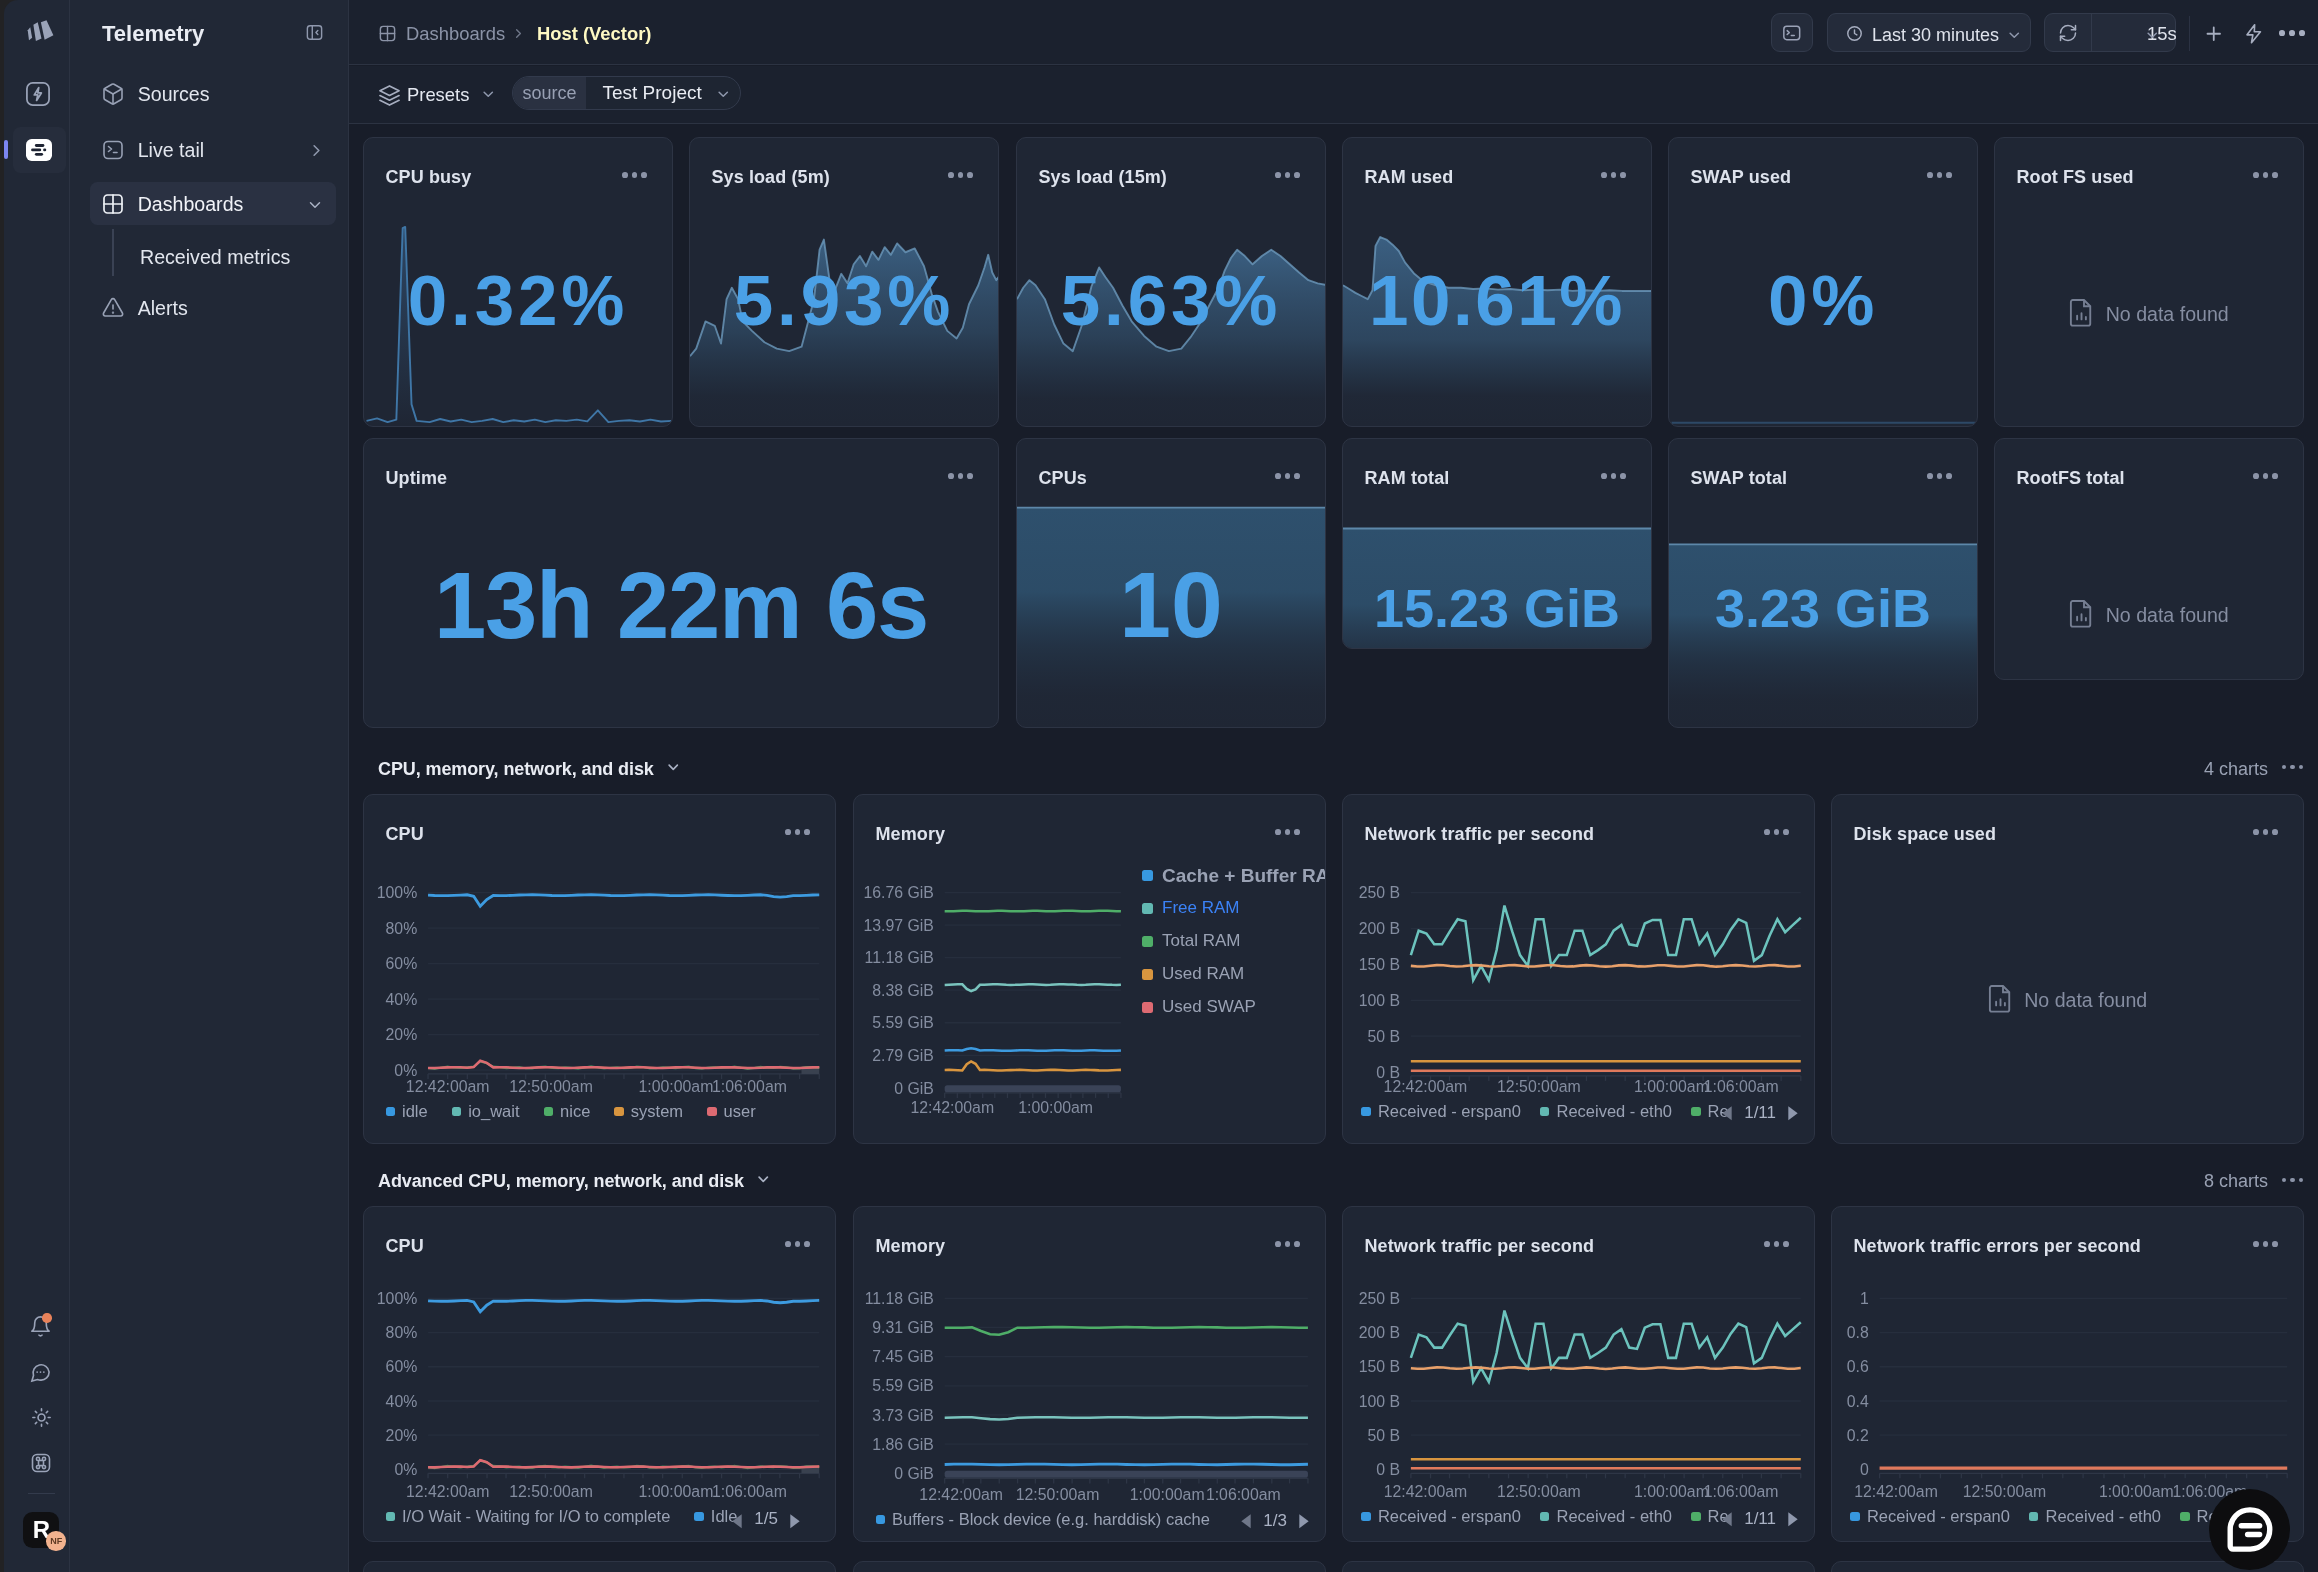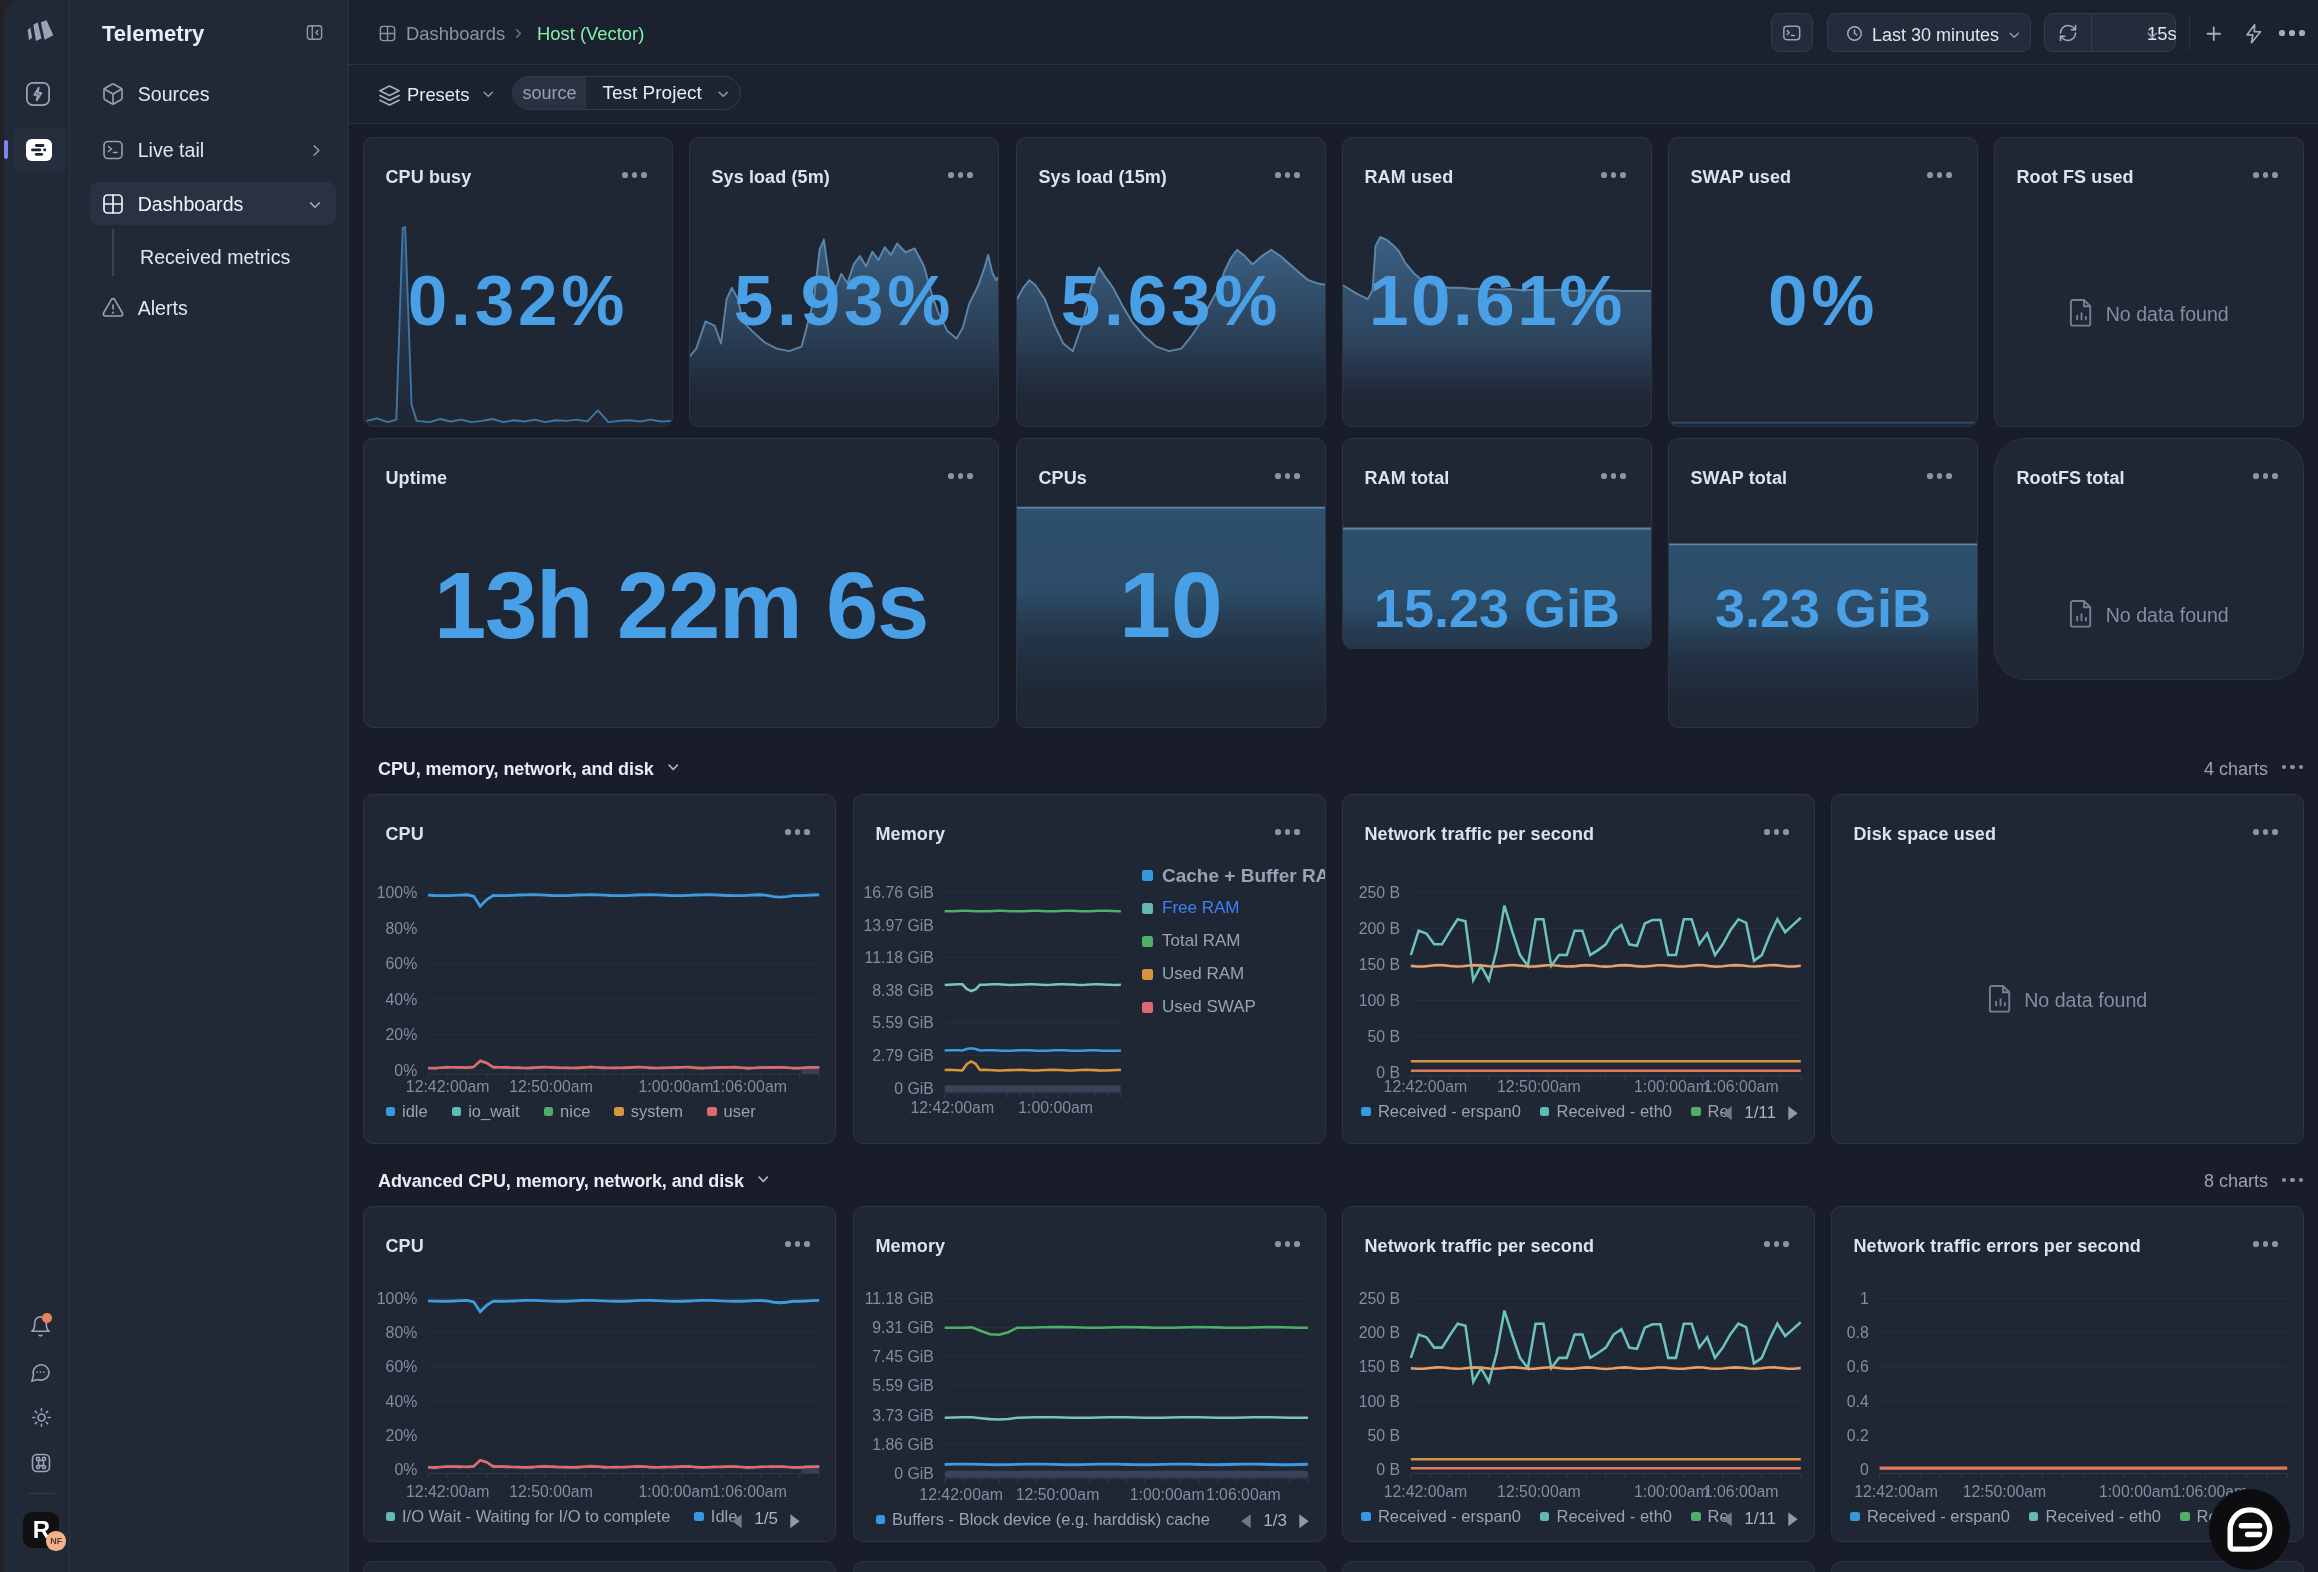--- a/index.html
+++ b/index.html
@@ -118,21 +118,21 @@
     <div class="abs" style="left:349px;top:0;width:1970px;height:65px;background:#1b212e;border-bottom:1.3px solid #2c3342;"></div>
     <svg class="abs" style="left:378px;top:24px;" width="19" height="19" viewBox="0 0 24 24" fill="none" stroke="#8b93a7" stroke-width="1.8" stroke-linecap="round" stroke-linejoin="round">
 <rect x="3" y="3" width="18" height="18" rx="3.5"></rect>
       <path d="M3 12h18"></path>
       <path d="M12 3v18"></path>
     </svg>
     <div class="abs" style="left:406px;top:23.4px;font-size:18.4px;color:#8b93a7;">Dashboards</div>
     <svg class="abs" style="left:511px;top:26px;" width="15" height="15" viewBox="0 0 24 24" fill="none" stroke="#6f7789" stroke-width="2.2" stroke-linecap="round" stroke-linejoin="round">
       <path d="M9 6 L15 12 L9 18"></path>
     </svg>
-    <div class="abs" style="left:537px;top:23.4px;font-size:18.4px;color:#86efac;">Host (Vector)</div>
+    <div class="abs" style="left:537px;top:23.4px;font-size:18.4px;color:#fef9c3;font-weight:bold;">Host (Vector)</div>
     <div class="abs" style="left:1771px;top:12.7px;width:42px;height:39px;border:1.3px solid #323a4b;border-radius:9px;background:#242b3a;"></div>
     <svg class="abs" style="left:1781px;top:23.4px;" width="21.5" height="20" viewBox="0 0 24 24" fill="none" stroke="#9aa2b6" stroke-width="1.8" stroke-linecap="round" stroke-linejoin="round">
 <rect x="2.5" y="4" width="19" height="16" rx="3.5"></rect>
       <path d="M6.5 9.2 L9 11.5 L6.5 13.8"></path>
       <path d="M11.5 15 H15"></path>
     </svg>
     <div class="abs" style="left:1827px;top:12.7px;width:204px;height:39px;border:1.3px solid #323a4b;border-radius:9px;background:#242b3a;"></div>
     <svg class="abs" style="left:1845px;top:24px;" width="19" height="19" viewBox="0 0 24 24" fill="none" stroke="#a7aec0" stroke-width="1.8" stroke-linecap="round" stroke-linejoin="round">
 <circle cx="12" cy="12" r="8.5"></circle>
       <path d="M12 7.5 V12 L15 13.8"></path>
@@ -357,21 +357,21 @@
             <stop offset="0.62" stop-color="#28425a" stop-opacity="0.45"></stop>
             <stop offset="0.85" stop-color="#243a50" stop-opacity="0.06"></stop>
             <stop offset="1" stop-color="#243a50" stop-opacity="0"></stop>
           </linearGradient>
         </defs>
         <rect x="0" y="166" width="489" height="291" fill="url(#fc)"></rect>
         <line x1="0" y1="166" x2="489" y2="166" stroke="#5d87a9" stroke-width="3"></line>
       </svg>
       <div class="bignum" style="top:142px;font-size:54px;">3.23 GiB</div>
     </div>
-    <div class="card" style="left:1994px;top:438px;width:310px;height:242px;border-radius:32px;">
+    <div class="card" style="left:1994px;top:438px;width:310px;height:242px;">
       <div class="ctitle">RootFS total</div>
       <div class="dots">
         <i style="left:0"></i>
         <i style="left:9.5px"></i>
         <i style="left:19px"></i>
       </div>
       <div class="nodata" style="top:162px;"><svg style="vertical-align:middle;margin-right:11.4px;position:relative;top:-2.5px;" width="25" height="29" viewBox="0 0 20 23" fill="none" stroke="#767f93" stroke-width="1.5">
           <path d="M3 1.5 h9 l5 5 v14 a1.5 1.5 0 0 1 -1.5 1.5 h-12.5 a1.5 1.5 0 0 1 -1.5 -1.5 v-17.5 a1.5 1.5 0 0 1 1.5-1.5z"></path>
           <path d="M12 1.5 v5 h5"></path>
           <path d="M6.5 17v-3M10 17v-5M13.5 17v-2" stroke-linecap="round"></path>

